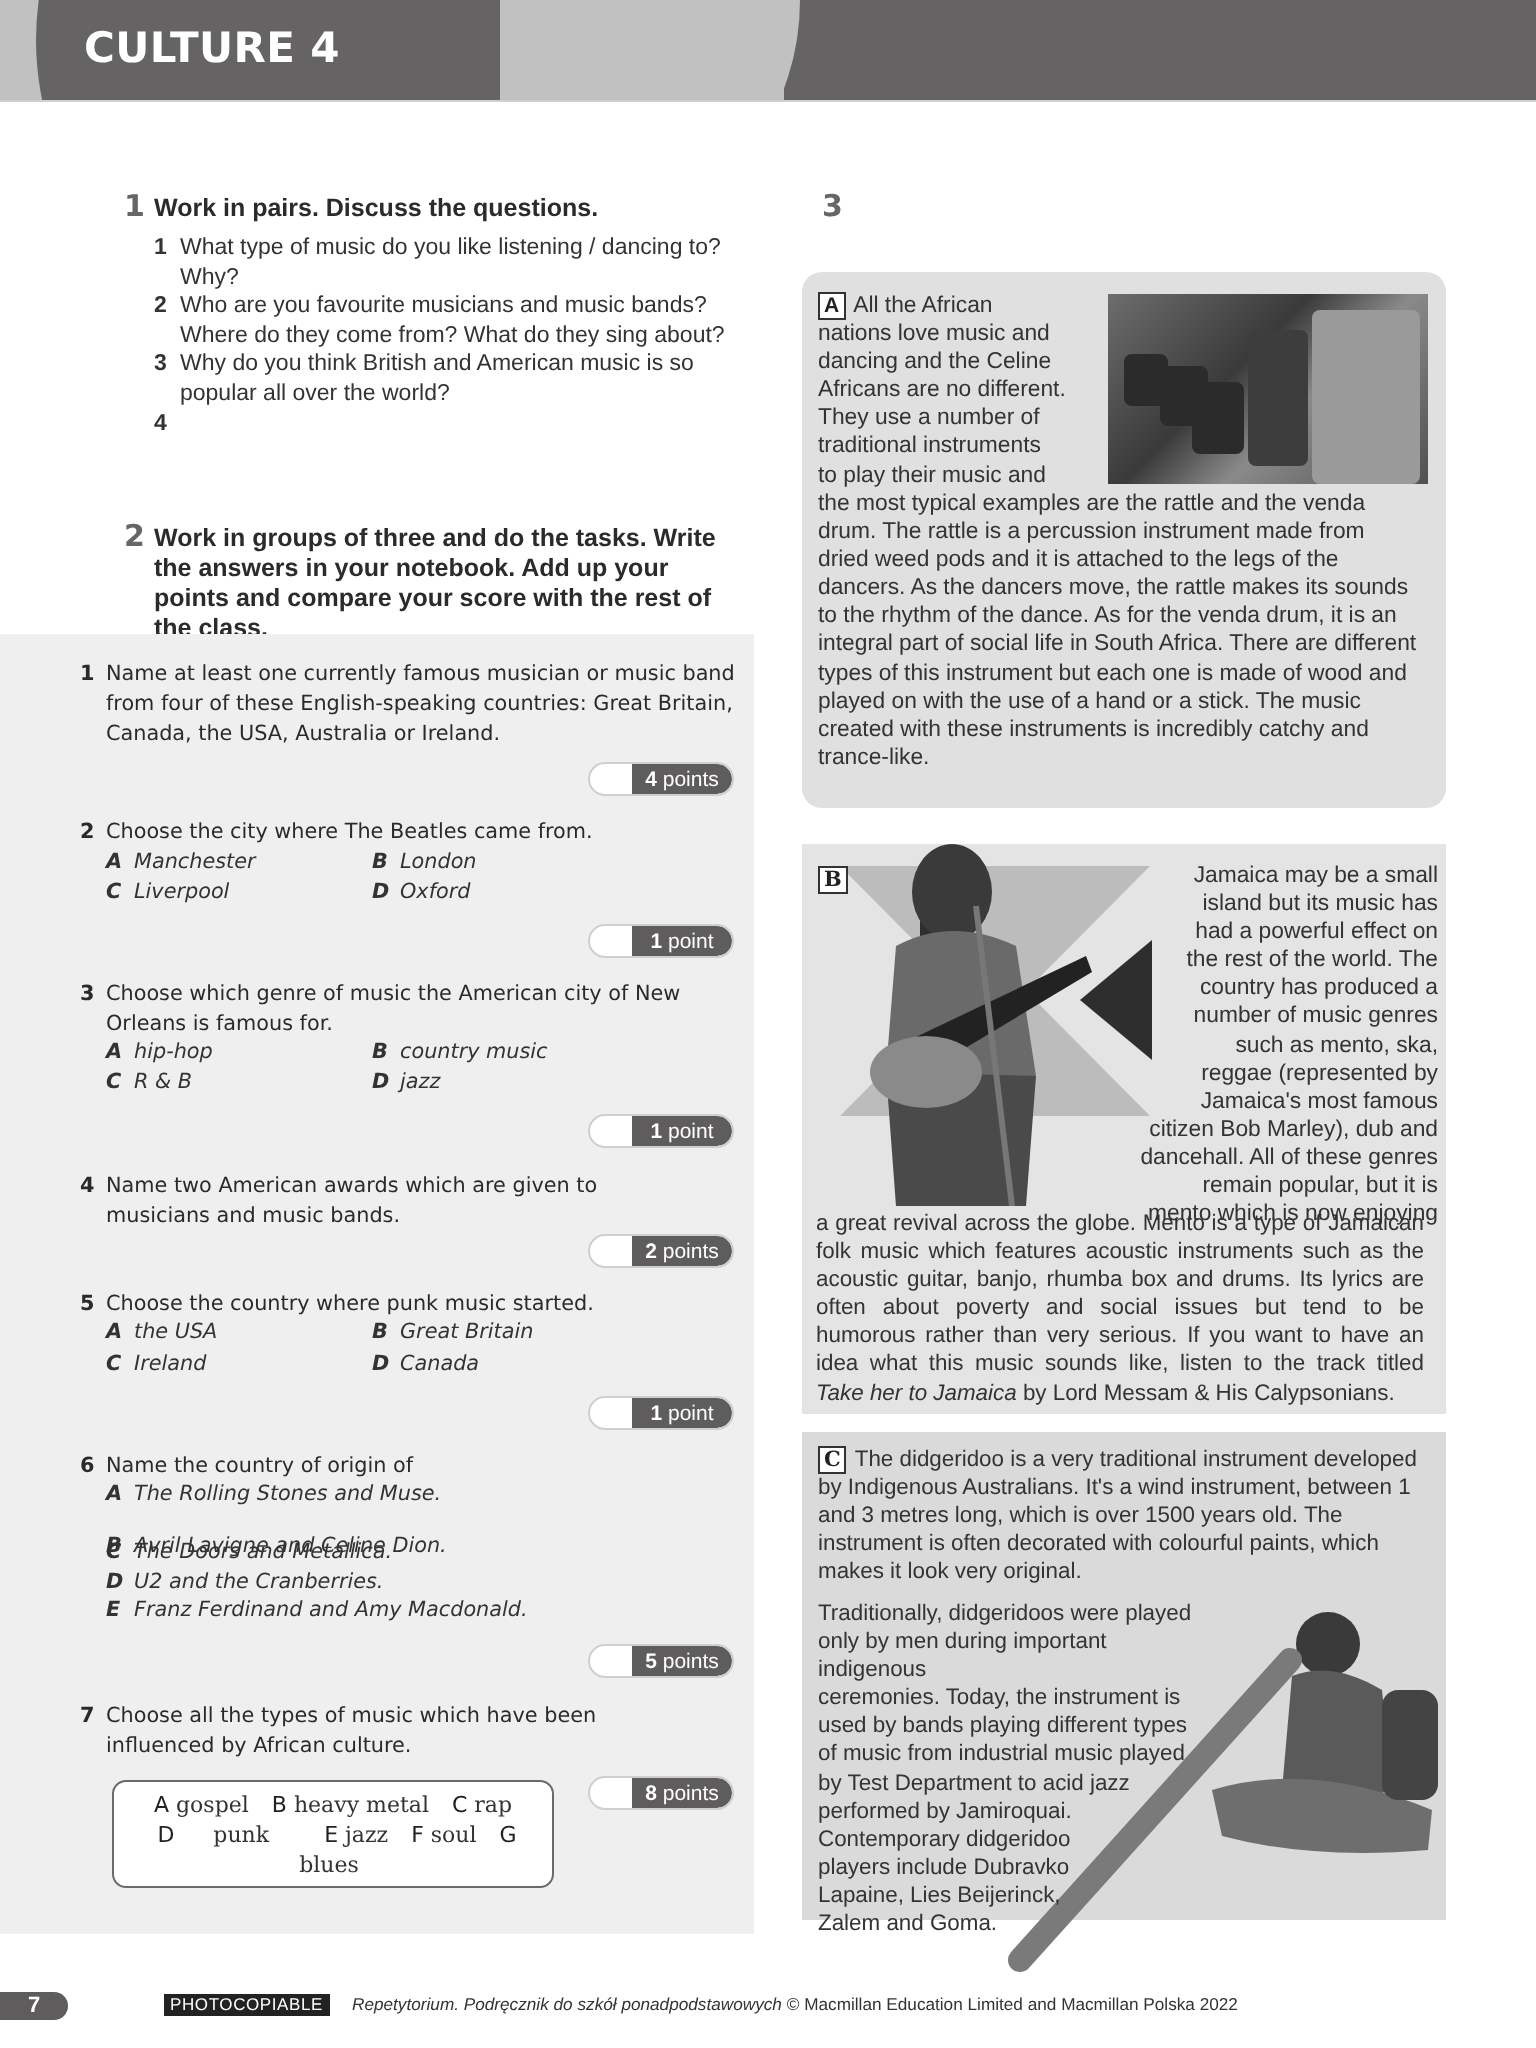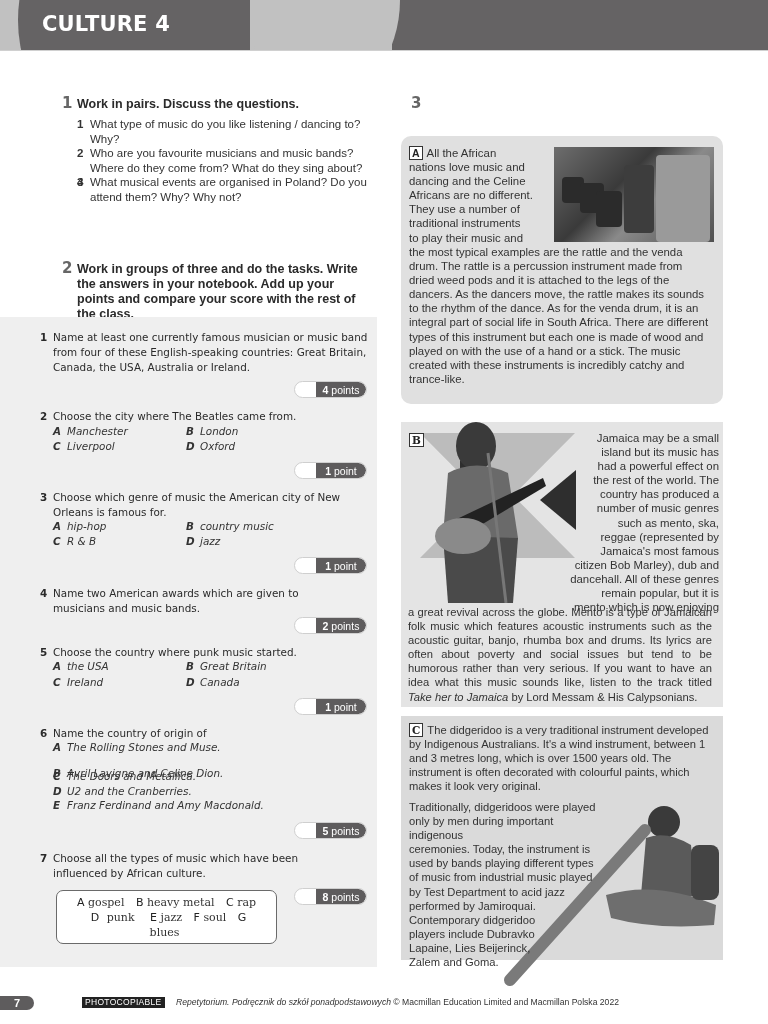--- a/index.html
+++ b/index.html
@@ -73,22 +73,22 @@
   <div class="underline"></div>
 </div>
 
 <div class="ex-head" style="left:77px; top:97px; width:300px;">
   <span class="num">1</span>
   <span>Work in pairs. Discuss the questions.</span>
 </div>
 <div class="q-list">
   <div class="q"><span class="n">1</span><span>What type of music do you like listening / dancing to? Why?</span></div>
   <div class="q"><span class="n">2</span><span>Who are you favourite musicians and music bands? Where do they come from? What do they sing about?</span></div>
-  <div class="q"><span class="n">3</span></div>
-  <div class="q"><span class="n">4</span><span>What musical events are organised in Poland? Do you attend them? Why? Why not?</span></div>
+  <div class="q"><span class="n">3</span><span>Why do you think British and American music is so popular all over the world?</span></div>
+  <div class="q"><span class="n">4</span></div>
 </div>
 
 <div class="ex-head" style="left:77px; top:262px; width:290px;">
   <span class="num">2</span>
   <span>Work in groups of three and do the tasks. Write the answers in your notebook. Add up your points and compare your score with the rest of the class.</span>
 </div>
 
 <div class="quiz"></div>
 
 <div class="qz" style="left:53px; top:330px; width:320px;">
@@ -171,21 +171,21 @@
 <div class="points" style="left:294px; top:888px;">
   <div class="fill"><b>8</b> <span>points</span></div>
 </div>
 <div class="genre-box">
   <div class="row">
     <span><b>A</b> <span style="margin:0">gospel</span></span>
     <span><b>B</b> <span style="margin:0">heavy metal</span></span>
     <span><b>C</b> <span style="margin:0">rap</span></span>
   </div>
   <div class="row">
-    <span><b>D</b> <span style="margin:4px">punk</span></span>
+    <span><b>D</b> <span style="margin:16px">punk</span></span>
     <span><b>E</b> <span style="margin:0">jazz</span></span>
     <span><b>F</b> <span style="margin:0">soul</span></span>
     <span><b>G</b> <span style="margin:12px">blues</span></span>
   </div>
 </div>
 
 <div class="ex-head" style="left:426px; top:97px; width:300px;">
   <span class="num">3</span>
 </div>
 

